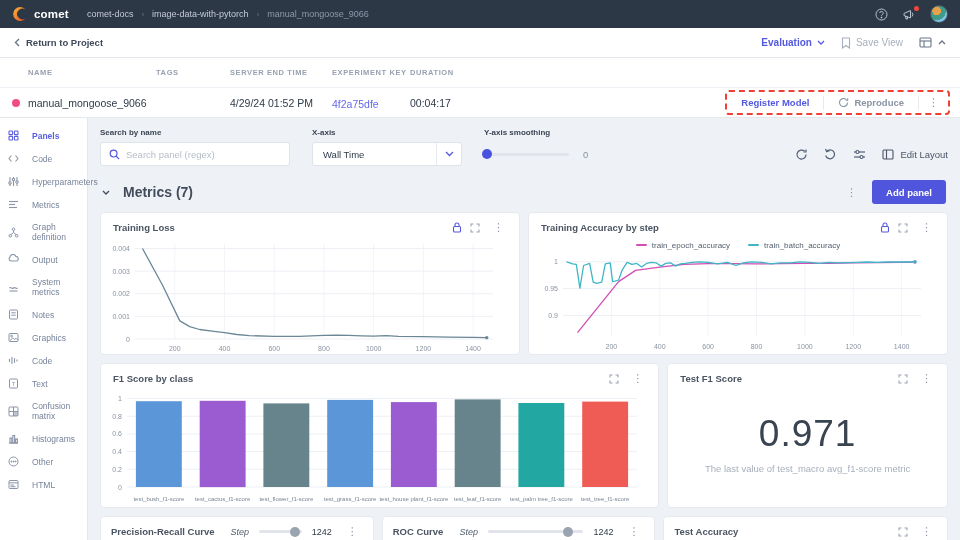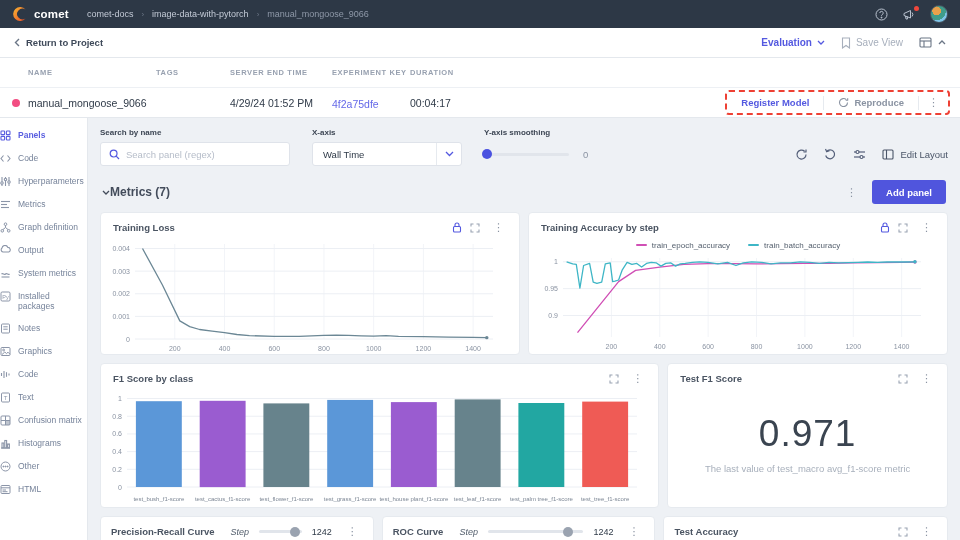--- a/index.html
+++ b/index.html
@@ -43,21 +43,21 @@
   .dashed-box { border:2px dashed #ee4034; border-radius:4px; display:flex; align-items:center; padding:2px 4px; gap:4px; }
   .act-btn { border:none; background:none; font-size:9.5px; padding:3px 10px; cursor:pointer; display:flex; align-items:center; gap:5px; font-family:inherit; }
   .act-register { color:#5459e0; font-weight:700; }
   .act-reproduce { color:#8a93a2; font-weight:600; }
   .act-sep { width:1px; height:14px; background:#e6eaef; }
   .kebab { color:#8a93a2; font-size:11px; cursor:pointer; padding:0 5px; background:none; border:none; font-family:inherit; }
 
   
   .content { flex:1 1 auto; display:flex; min-height:0; }
   .sidebar { width:88px; background:#fff; border-right:1px solid #e4e8ed; padding-top:6px; flex:0 0 auto; }
-  .side-item { display:flex; align-items:flex-start; gap:7px; padding:6px 0 6px 0; font-size:8.5px; color:#76839a; cursor:pointer; }
+  .side-item { display:flex; align-items:center; gap:13px; padding:6px 0 6px 8px; font-size:8.5px; color:#76839a; cursor:pointer; }
   .side-item svg { flex:0 0 auto; stroke:#8b95a8; }
   .side-item.active { color:#5a5fe0; font-weight:700; }
   .side-item.active svg { stroke:#5a5fe0; }
 
   .main { flex:1 1 auto; padding:10px 12px 0 12px; min-width:0; overflow:hidden; }
 
   
   .filterbar { display:flex; align-items:flex-start; gap:22px; }
   .fgroup { display:flex; flex-direction:column; gap:5px; }
   .flabel { font-size:8px; font-weight:700; color:#3d4654; }
@@ -73,21 +73,21 @@
   .slider .thumb { position:absolute; top:50%; transform:translate(-50%,-50%); width:10px; height:10px; border-radius:50%; }
   .thumb-blue { background:#4a52e0; left:4%; }
   .thumb-gray { background:#9aa3b0; left:84%; }
   .slider-val { font-size:9.5px; color:#8a93a2; }
   .filter-right { margin-left:auto; display:flex; align-items:center; gap:16px; height:24px; margin-top:14px; }
   .tool-icon { display:flex; align-items:center; cursor:pointer; }
   .edit-layout { display:flex; align-items:center; gap:6px; font-size:9.5px; color:#4a5568; cursor:pointer; }
 
   
   .section-head { display:flex; align-items:center; margin:14px 2px 8px 2px; }
-  .section-title { display:flex; align-items:center; gap:0; font-size:12px; font-weight:700; color:#434c5b; cursor:pointer; }
+  .section-title { display:flex; align-items:center; gap:13px; font-size:14px; font-weight:700; color:#434c5b; cursor:pointer; }
   .section-right { margin-left:auto; display:flex; align-items:center; gap:10px; }
   .add-panel-btn { background:#5055dd; color:#fff; border:none; border-radius:3px; height:24px; padding:0 14px; font-size:9.5px; font-weight:700; cursor:pointer; font-family:inherit; }
 
   
   .prow { display:flex; gap:8px; margin-bottom:8px; }
   .panel { background:#fff; border:1px solid #e6eaef; border-radius:4px; overflow:hidden; }
   .panel-head { display:flex; align-items:center; padding:8px 10px 4px 12px; }
   .panel-title { font-size:9.5px; font-weight:600; color:#4a5462; }
   .panel-icons { margin-left:auto; display:flex; align-items:center; gap:8px; }
   .picon { display:flex; align-items:center; cursor:pointer; }
@@ -273,27 +273,20 @@
             <path d="M2 3 a3 3 0 0 1 5.8 -0.6 a2.4 2.4 0 0 1 1 4.6 H3 a2.3 2.3 0 0 1 -1 -4 Z"></path>
           </svg>
         <span>Output</span>
       </div>
       <div class="side-item">
         <svg width="11" height="11" viewBox="0 0 11 11" fill="none" stroke-width="1.1">
             <path d="M1.5 6 C3 4.5 4 7.5 5.5 6 C7 4.5 8 7.5 9.5 6"></path>
             <line x1="1.5" y1="9" x2="9.5" y2="9"></line>
           </svg>
         <span>System metrics</span>
-      </div>
-      <div class="side-item">
-        <svg width="11" height="11" viewBox="0 0 11 11" fill="none" stroke-width="1">
-            <rect x="1" y="1" width="9" height="9" rx="1.2"></rect>
-            <text x="5.5" y="7.6" text-anchor="middle" font-size="5.5" stroke="none" fill="#8b95a8" font-family="Liberation Sans">Py</text>
-          </svg>
-        <span>Installed packages</span>
       </div>
       <div class="side-item">
         <svg width="11" height="11" viewBox="0 0 11 11" fill="none" stroke-width="1">
             <rect x="1.5" y="1" width="8" height="9" rx="1"></rect>
             <line x1="3.3" y1="3.8" x2="7.7" y2="3.8"></line>
             <line x1="3.3" y1="6.2" x2="7.7" y2="6.2"></line>
           </svg>
         <span>Notes</span>
       </div>
       <div class="side-item">

